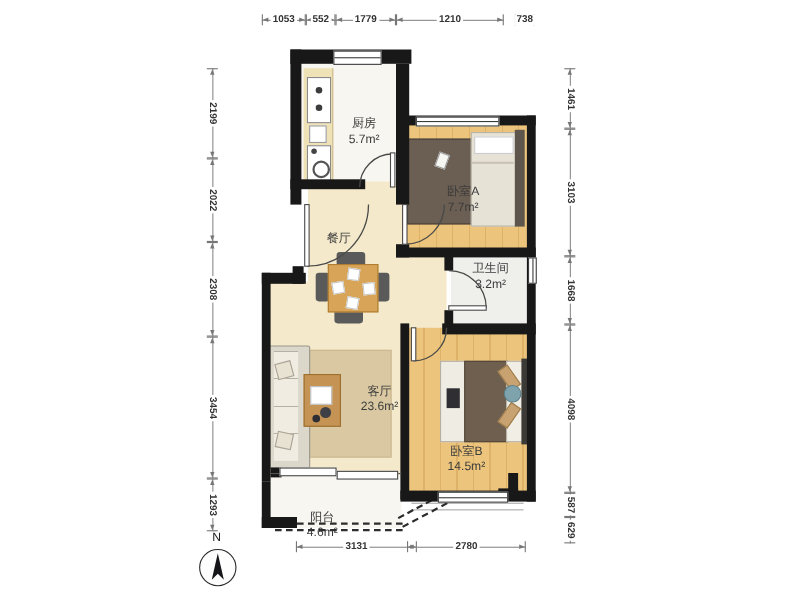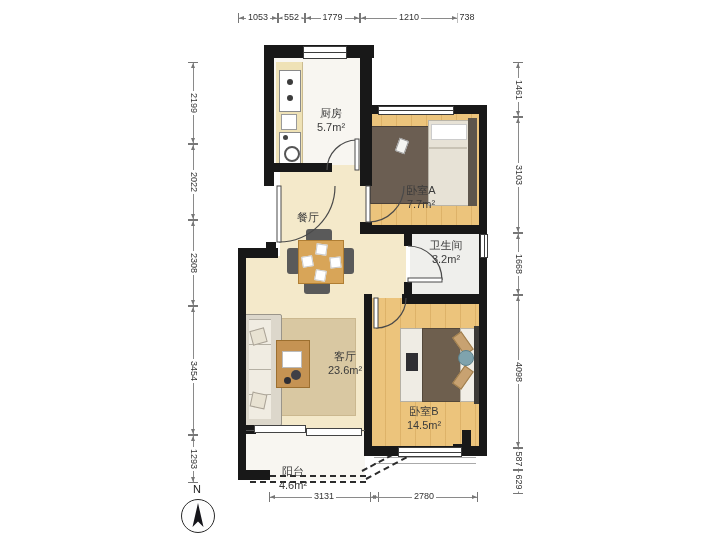--- a/index.html
+++ b/index.html
@@ -19,21 +19,21 @@
   .win.h{background-image:linear-gradient(#3c3c3c,#3c3c3c);background-size:100% 1px;background-position:center;background-repeat:no-repeat;}
   .win.v{background-image:linear-gradient(#3c3c3c,#3c3c3c);background-size:1px 100%;background-position:center;background-repeat:no-repeat;}
   .panel{position:absolute;background:#fff;border:1px solid #444;z-index:13;}
   .dash{position:absolute;border-top:2px dashed #2c2c2c;z-index:9;}
   .furn{position:absolute;z-index:5;}
   #doors{position:absolute;left:0;top:0;z-index:15;}
   
   .rlbl{position:absolute;transform:translate(-50%,-50%);text-align:center;color:#3b3b3b;
         font-size:11px;line-height:1.3;white-space:nowrap;z-index:30;}
   
-  .dim{position:absolute;z-index:40;}
+  .dim{position:absolute;z-index:40;font-weight:bold;}
   .dim .ln{position:absolute;background:#8a8a8a;}
   .dim.h{height:12px;}
   .dim.h .ln{left:0;right:0;top:6px;height:1px;}
   .dim.h .tk{position:absolute;top:1px;width:1px;height:10px;background:#777;}
   .dim.h .tk.l{left:0;}.dim.h .tk.r{right:0;}
   .dim.h .ar{position:absolute;top:4px;width:0;height:0;border-top:2.5px solid transparent;border-bottom:2.5px solid transparent;}
   .dim.h .ar.l{left:1px;border-right:5px solid #777;}
   .dim.h .ar.r{right:1px;border-left:5px solid #777;}
   .dim.h .dlbl{position:absolute;left:50%;top:6px;transform:translate(-50%,-50%);background:#fff;padding:0 2px;font-size:9px;color:#333;line-height:1.1;}
   .dim.v{width:12px;}
@@ -163,21 +163,21 @@
       <rect x="366" y="186" width="4" height="36"></rect>
       <rect x="408" y="278" width="34" height="4"></rect>
       <rect x="374" y="298" width="4" height="30"></rect>
     </g>
   </svg>
 
   <div class="rlbl" style="left:331px;top:120px">
     <span style="display:block">厨房</span>
     <span style="display:block">5.7m²</span>
   </div>
-  <div class="rlbl" style="left:421px;top:197px">
+  <div class="rlbl" style="left:421px;top:182px">
     <span style="display:block">卧室A</span>
     <span style="display:block">7.7m²</span>
   </div>
   <div class="rlbl" style="left:308px;top:217px">
     <span style="display:block">餐厅</span>
   </div>
   <div class="rlbl" style="left:446px;top:252px">
     <span style="display:block">卫生间</span>
     <span style="display:block">3.2m²</span>
   </div>
@@ -219,21 +219,21 @@
       <span class="dlbl">1779</span>
     </div>
   <div class="dim h" style="left:360px;top:12px;width:98px">
       <i class="ln"></i>
       <i class="tk l"></i>
       <i class="tk r"></i>
       <i class="ar l"></i>
       <i class="ar r"></i>
       <span class="dlbl">1210</span>
     </div>
-  <div class="dim h" style="left:458px;top:12px;width:18px">
+  <div class="dim h" style="left:468px;top:12px;width:18px">
       <i class="ln"></i>
       <i class="tk l"></i>
       <i class="tk r"></i>
       <i class="ar l"></i>
       <i class="ar r"></i>
       <span class="dlbl">738</span>
     </div>
 
   <div class="dim v" style="left:187px;top:62px;height:82px">
       <i class="ln"></i>

